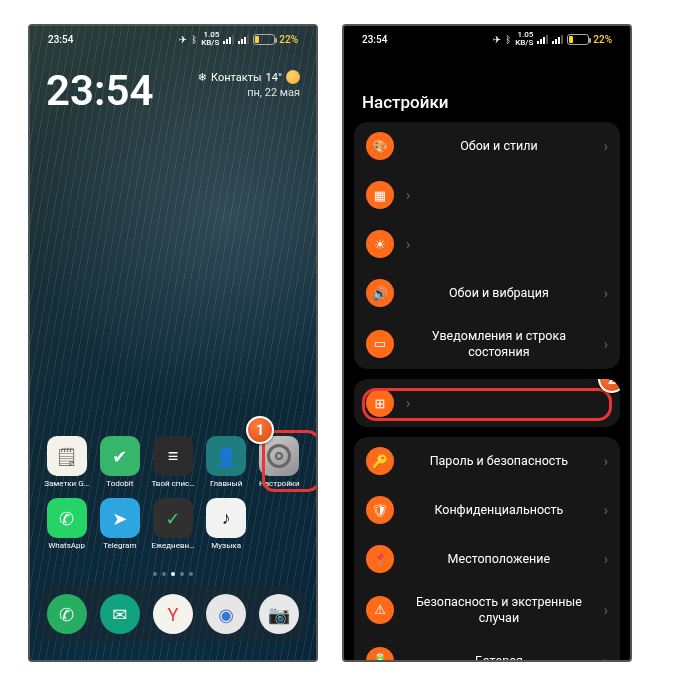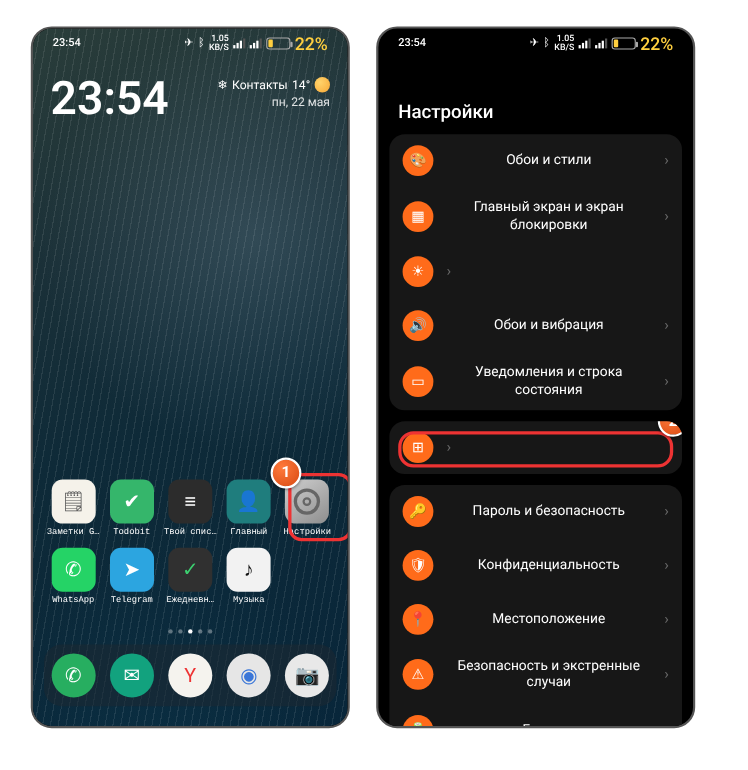--- a/index.html
+++ b/index.html
@@ -10,21 +10,21 @@
     font-family: -apple-system, "Segoe UI", Roboto, Arial, sans-serif;
     display: flex;
     gap: 24px;
     padding: 24px 28px;
     position: relative;
   }
   .phone {
     width: 290px;
     height: 638px;
     background: #000;
-    border-radius: 19px;
+    border-radius: 4px;
     border: 2px solid #555;
     overflow: hidden;
     position: relative;
     color: #fff;
   }
   
   .statusbar {
     height: 26px;
     display: flex;
     align-items: center;
@@ -41,42 +41,42 @@
   .bars i { width:2px; background:#fff; display:block;}
   .bars i:nth-child(1){height:3px}.bars i:nth-child(2){height:5px}
   .bars i:nth-child(3){height:7px}.bars i:nth-child(4){height:9px;background:#555}
   .batt {
     display:inline-flex; align-items:center; gap:2px;
     border:1px solid #aaa; border-radius:3px; width:22px; height:11px;
     padding:1px; position:relative;
   }
   .batt::after{content:"";position:absolute;right:-3px;top:3px;width:2px;height:5px;background:#aaa;border-radius:1px;}
   .batt i{background:#ffcf3f;height:100%;width:22%;border-radius:1px;}
-  .batt-txt{color:#ffcf3f;font-size:16px;}
+  .batt-txt{color:#ffcf3f;font-size:10px;}
   
   .home-bg {
     position:absolute; inset:0;
     background:
       radial-gradient(ellipse 300px 500px at 40% 120%, rgba(10,50,70,.9), transparent 60%),
       radial-gradient(circle at 70% 30%, rgba(200,230,255,.15), transparent 40%),
       linear-gradient(160deg,#2a3d3a 0%,#1a3038 30%,#0e2a38 55%,#08263a 100%);
   }
   .rain{position:absolute;inset:0;opacity:.35;pointer-events:none;
     background-image:repeating-linear-gradient(100deg,transparent 0 6px,rgba(255,255,255,.25) 6px 7px);
   }
   .clock-row{display:flex;justify-content:space-between;align-items:flex-start;padding:18px 16px 0;position:relative;z-index:3;}
   .clock{font-size:42px;font-weight:600;line-height:1;}
   .weather{font-size:11px;text-align:right;}
   .weather .w1{display:flex;gap:4px;align-items:center;justify-content:flex-end;}
   .weather .date{opacity:.85;margin-top:2px;}
   .sun{width:14px;height:14px;border-radius:50%;background:radial-gradient(circle at 35% 35%,#ffd36b,#f7a836);display:inline-block;}
   .apps{position:absolute;bottom:110px;left:0;right:0;padding:0 10px;display:grid;grid-template-columns:repeat(5,1fr);row-gap:10px;z-index:3;}
   .app{display:flex;flex-direction:column;align-items:center;gap:3px;}
   .app .ico{width:40px;height:40px;border-radius:10px;display:flex;align-items:center;justify-content:center;font-size:18px;}
-  .app .lbl{font-size:8px;text-align:left;white-space:nowrap;overflow:hidden;text-overflow:ellipsis;max-width:52px;font-family:Liberation Mono, monospace;}
+  .app .lbl{font-size:8px;text-align:left;white-space:nowrap;overflow:hidden;text-overflow:ellipsis;max-width:52px;}
   .pager{position:absolute;bottom:84px;left:0;right:0;display:flex;justify-content:center;gap:5px;z-index:3;}
   .pager i{width:4px;height:4px;border-radius:50%;background:rgba(255,255,255,.35);}
   .pager i.on{background:#fff;}
   .dock{position:absolute;bottom:18px;left:10px;right:10px;height:56px;background:rgba(30,40,50,.55);border-radius:16px;display:grid;grid-template-columns:repeat(5,1fr);align-items:center;z-index:3;}
   .dock .ico{width:40px;height:40px;border-radius:50%;margin:0 auto;display:flex;align-items:center;justify-content:center;font-size:18px;}
   
   .c-white{background:#f5f2ea;color:#555;}
   .c-green{background:#35b66b;color:#fff;}
   .c-dark{background:#2c2c2c;color:#fff;}
   .c-teal{background:#1f7d7d;color:#fff;}
@@ -254,21 +254,20 @@
     <div class="settings-title">Настройки</div>
     <div class="list">
       <div class="card" id="group1">
           <div class="row">
             <div class="ico2">🎨</div>
             <div class="txt">Обои и стили</div>
             <div class="chev">›</div>
           </div>
           <div class="row">
             <div class="ico2">▦</div>
-            <div class="txt">Главный экран и экран блокировки</div>
             <div class="chev">›</div>
           </div>
           <div class="row">
             <div class="ico2">☀</div>
             <div class="chev">›</div>
           </div>
           <div class="row">
             <div class="ico2">🔊</div>
             <div class="txt">Обои и вибрация</div>
             <div class="chev">›</div>

